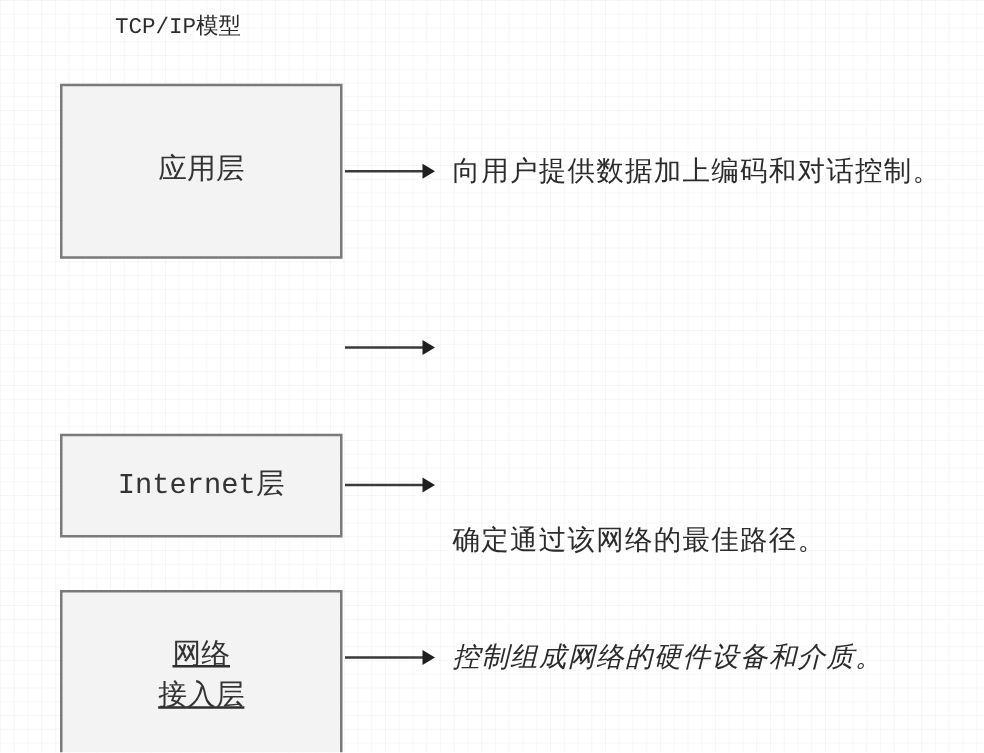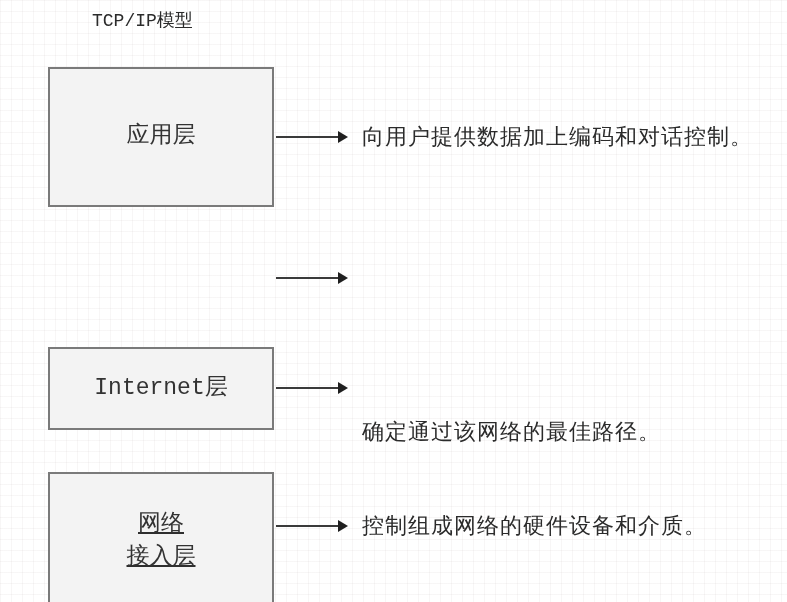--- a/index.html
+++ b/index.html
@@ -87,21 +87,21 @@
     height: 26px;
     line-height: 26px;
     font-size: 22px;
     letter-spacing: 1px;
     color: #2b2b2b;
     white-space: nowrap;
   }
   .desc-1 { top: 124px; }
   .desc-2 { top: 265px; }
   .desc-3 { top: 375px; margin-top: 44px; }
-  .desc-4 { top: 513px; }
+  .desc-4 { top: 513px; font-style: italic; }
 </style>
 </head>
 <body>
 
 <div class="canvas">
 
   <div class="title">TCP/IP模型</div>
 
   <div class="layer-box box-1">
     <span class="layer-label">应用层</span>

